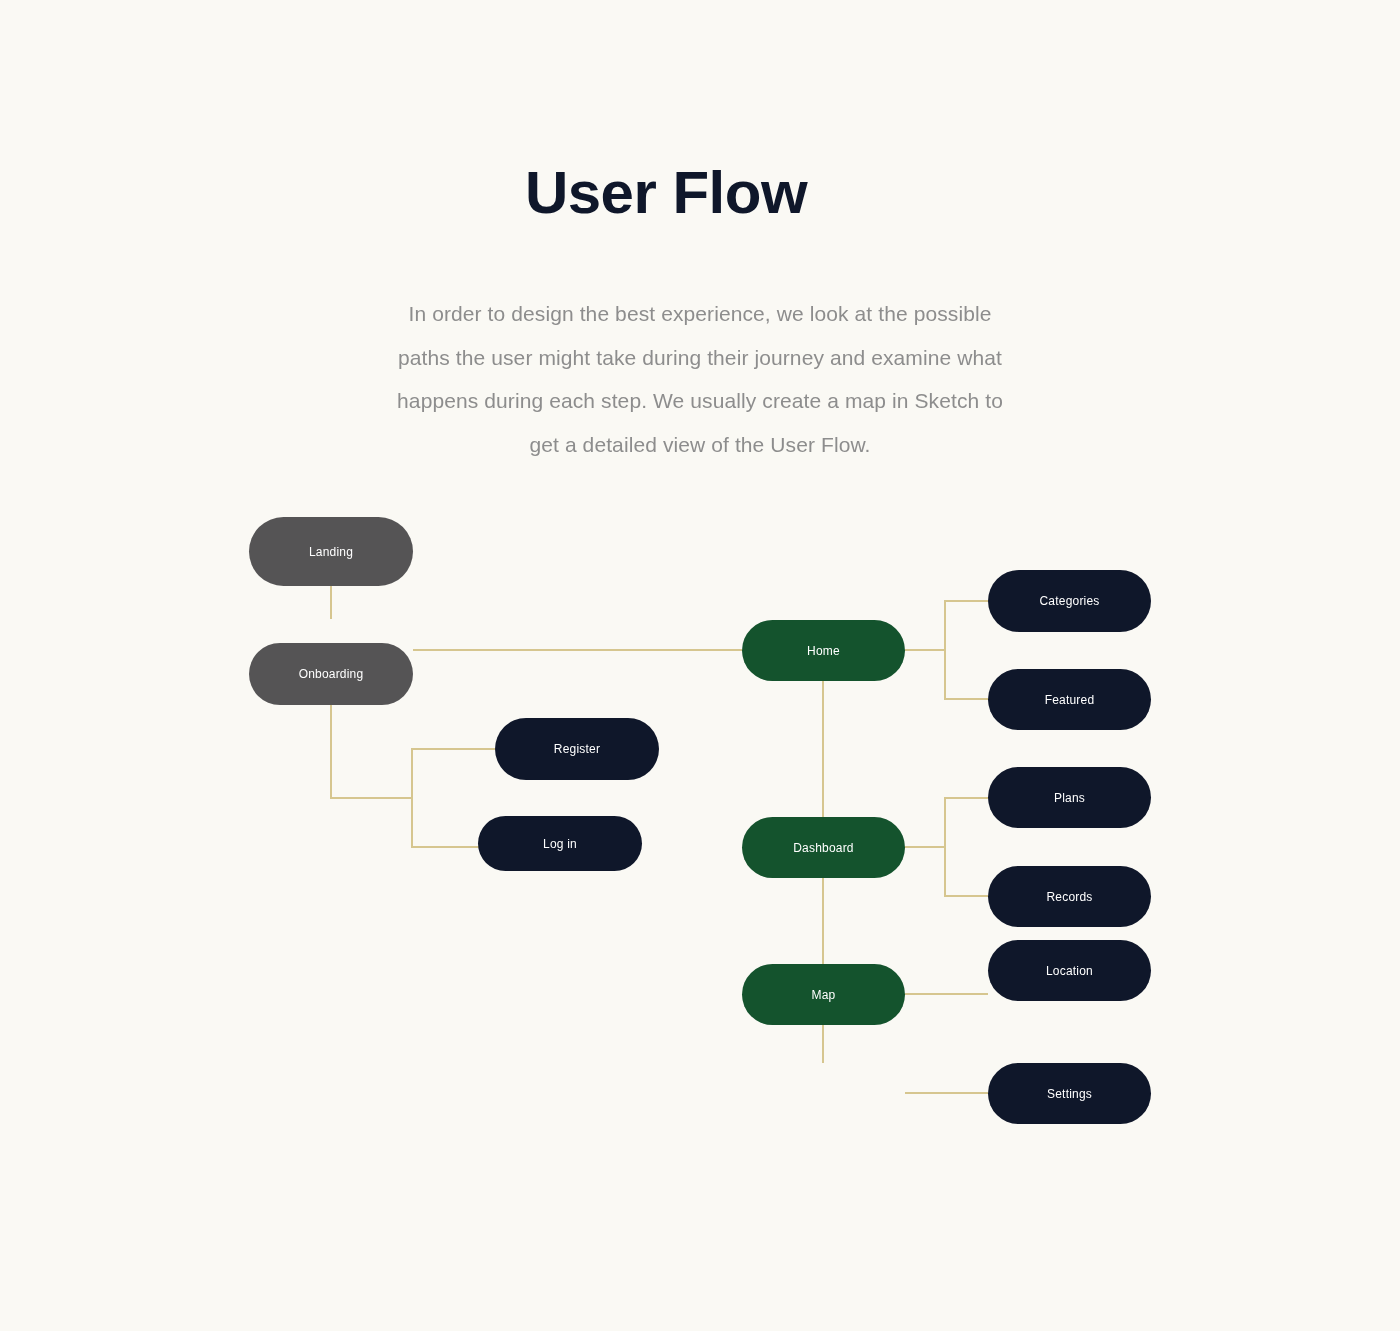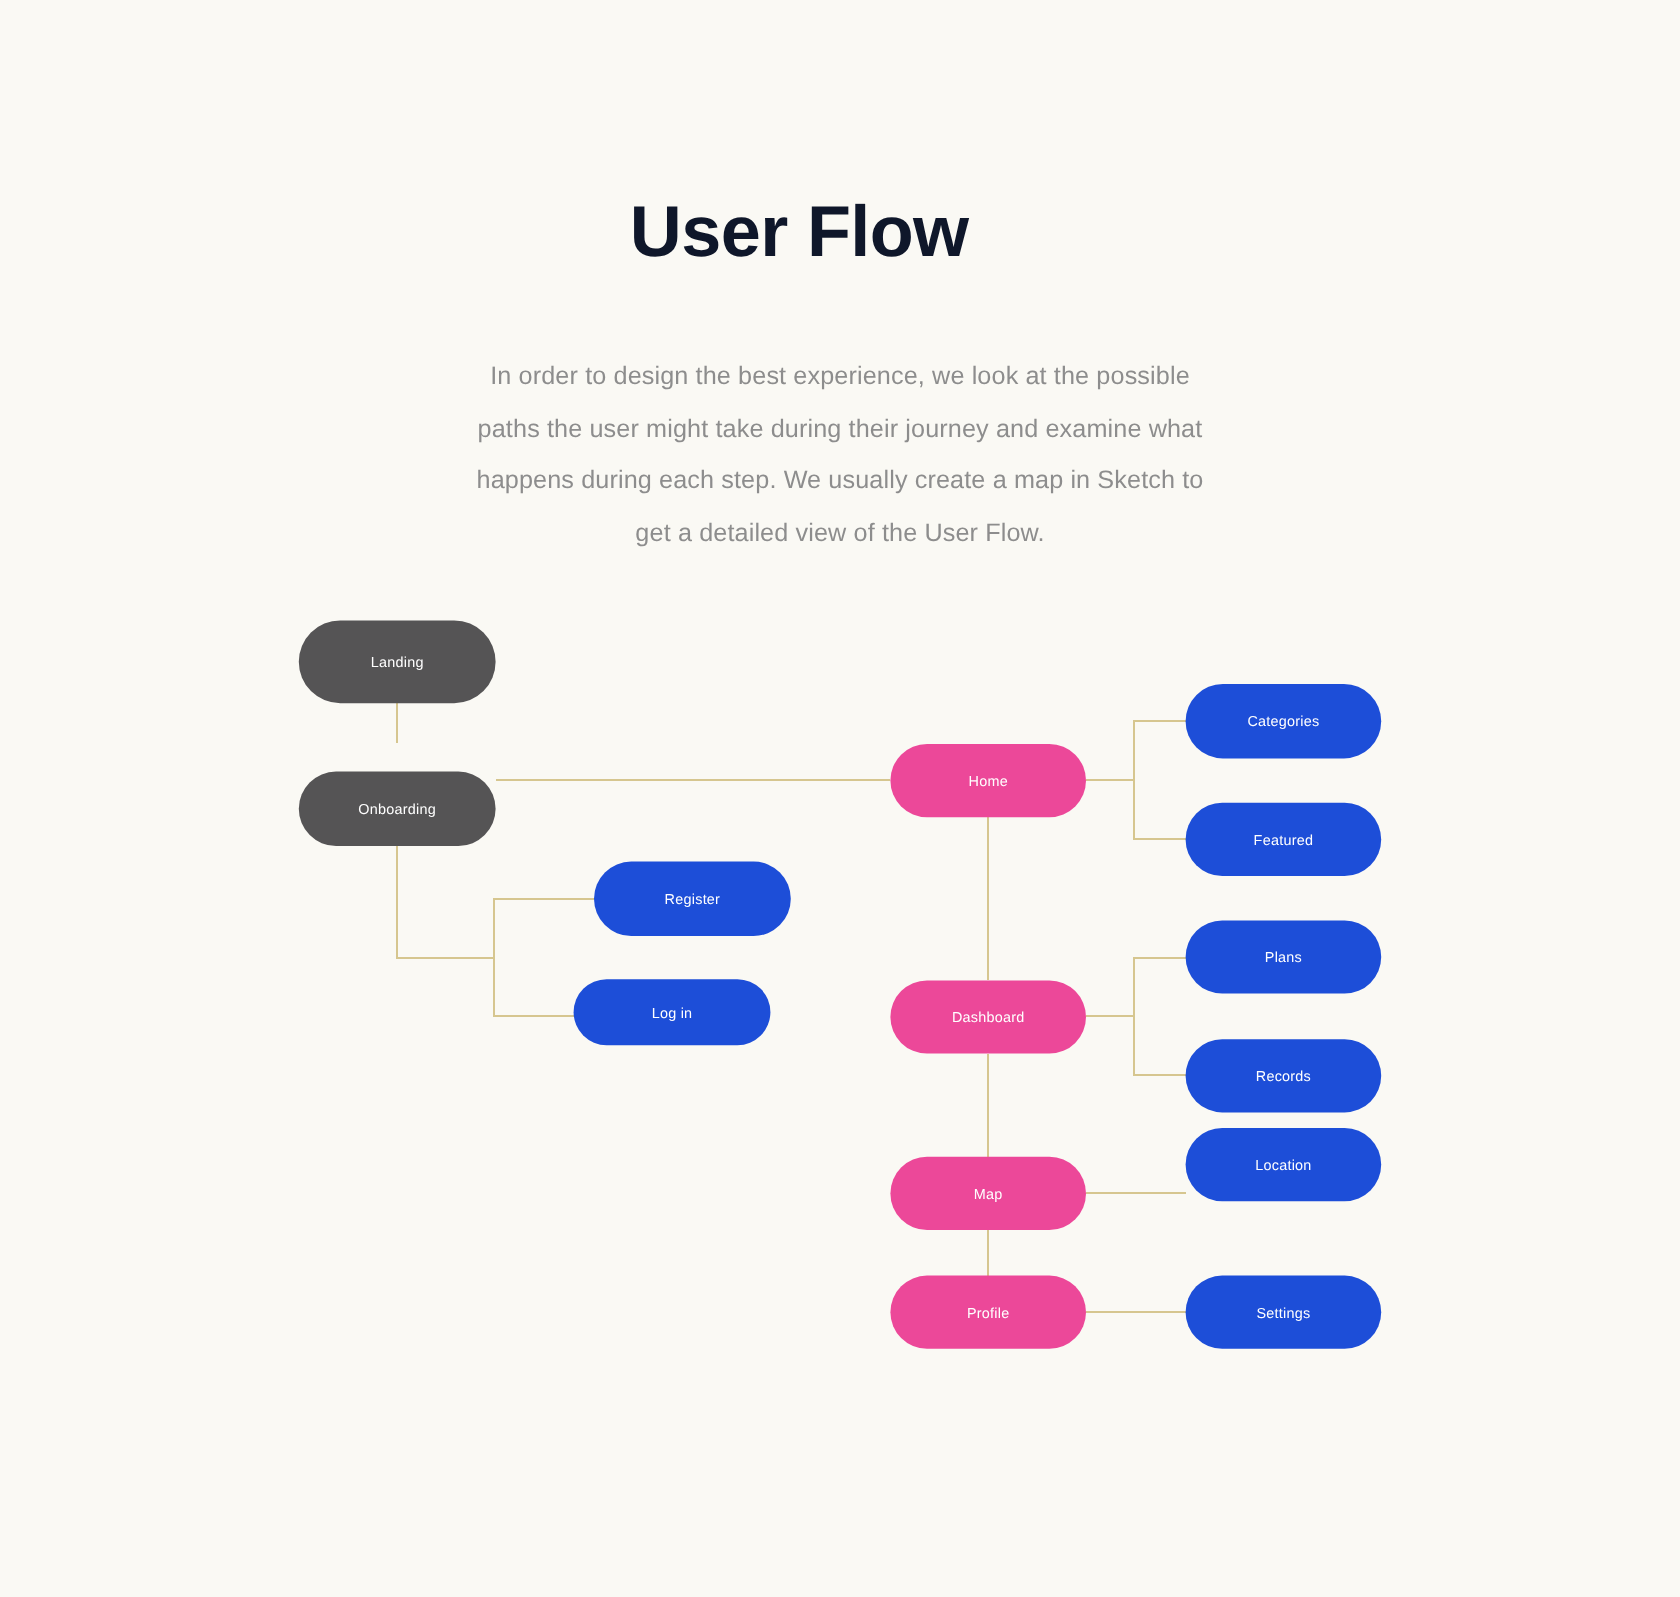--- a/index.html
+++ b/index.html
@@ -59,22 +59,22 @@
     justify-content:center;
     border-radius:999px;
     color:#ffffff;
     font-size:12px;
     font-weight:500;
     letter-spacing:0.2px;
     white-space:nowrap;
     user-select:none;
   }
   .node.dark  { background:#555455; }
-  .node.green { background:#ec4899; }
-  .node.tan   { background:#1d4ed8; }
+  .node.green { background:#14532d; }
+  .node.tan   { background:#0f172a; }
 </style>
 </head>
 <body>
 
 <div id="page">
 
   <h1 id="title">User Flow</h1>
   <p id="intro">In order to design the best experience, we look at the possible paths the user might take during their journey and examine what happens during each step. We usually create a map in Sketch to get a detailed view of the User Flow.</p>
 
   <div id="flow">
@@ -139,21 +139,18 @@
       </div>
     <div class="node tan" style="left:988px; top:866px;  width:163px; height:61px;">
         <span>Records</span>
       </div>
     <div class="node green" style="left:742px; top:964px;  width:163px; height:61px;">
         <span>Map</span>
       </div>
     <div class="node tan" style="left:988px; top:940px;  width:163px; height:61px;">
         <span>Location</span>
       </div>
-    <div class="node green" style="left:742px; top:1063px; width:163px; height:61px;">
-        <span>Profile</span>
-      </div>
     <div class="node tan" style="left:988px; top:1063px; width:163px; height:61px;">
         <span>Settings</span>
       </div>
 
   </div>
 </div>
 
 </body></html>

